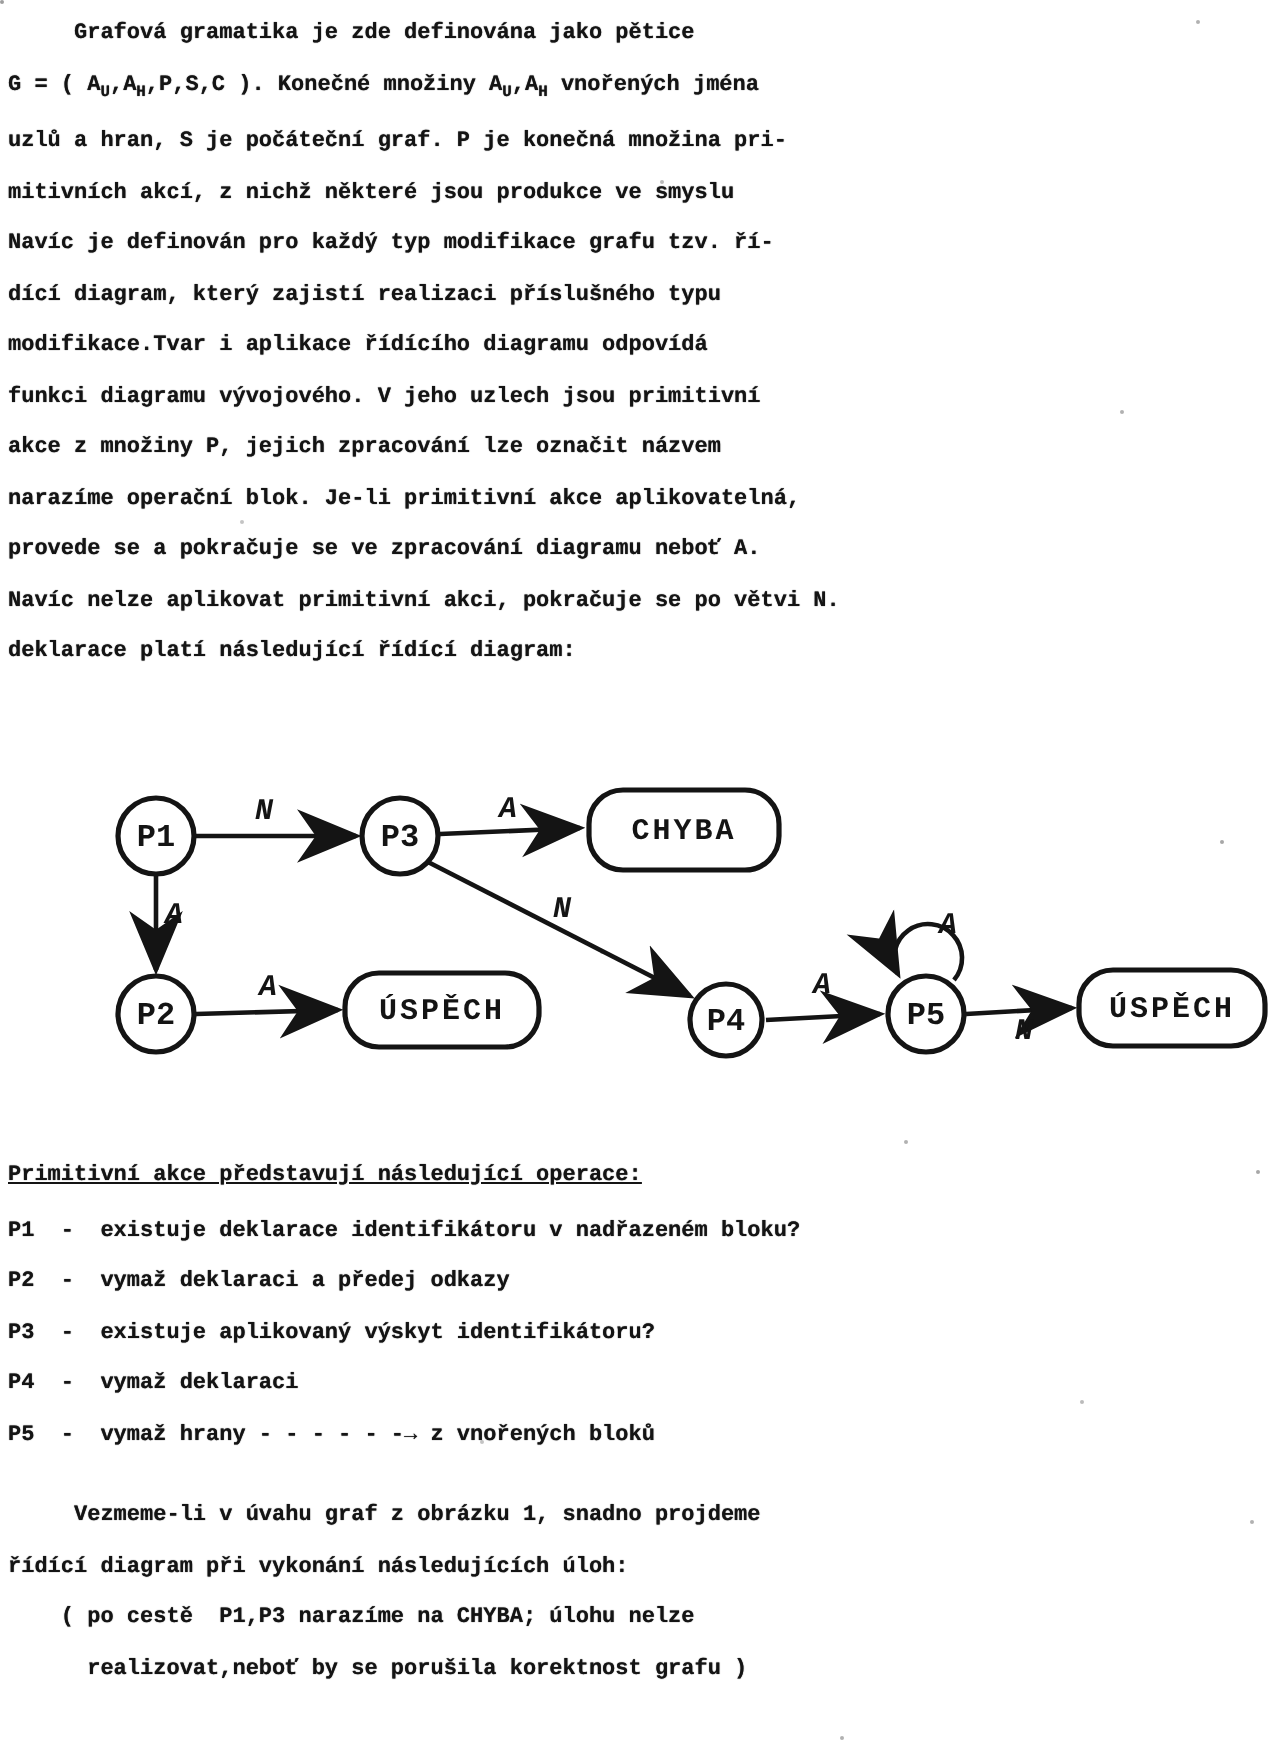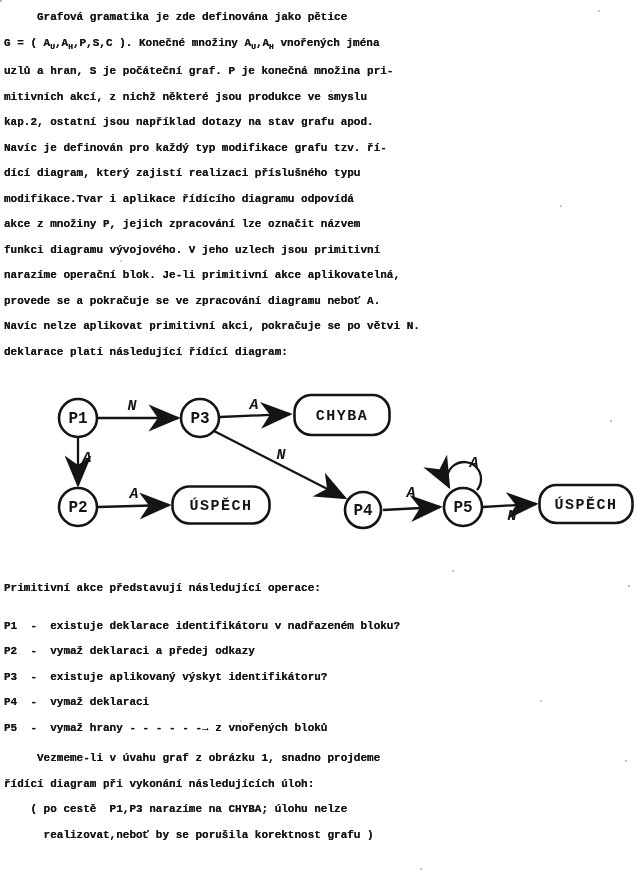--- a/index.html
+++ b/index.html
@@ -15,21 +15,21 @@
   .tline{
     white-space:pre;
     font-weight:bold;
     font-size:11px;
     line-height:25.5px;
     letter-spacing:0px;
     text-shadow:0 0 0.5px rgba(10,10,10,0.85);
   }
   #intro{position:absolute;top:5px;left:4px;right:2px;}
   #operations{position:absolute;top:576px;left:4px;right:2px;}
-  #operations .op-heading{margin-bottom:12px;}
+  #operations .op-heading{margin-bottom:2px;text-decoration:underline;}
   #closing{position:absolute;top:746px;left:4px;right:2px;}
   .sub{font-size:0.72em;vertical-align:-0.38em;}
   #diagram{position:absolute;top:383px;left:0px;}
   .edge{stroke:#141414;stroke-width:2.3px;}
   .node-shape{stroke:#141414;stroke-width:2.6px;fill:#ffffff;}
   .node-label{
     font-family:"Liberation Mono","DejaVu Sans Mono",monospace;
     font-weight:bold;font-size:16px;
     text-anchor:middle;dominant-baseline:central;fill:#141414;
   }
@@ -56,26 +56,25 @@
 <body>
 
 <div class="page">
   <div class="noise"></div>
 
   <div id="intro">
     <div class="tline">     Grafová gramatika je zde definována jako pětice</div>
     <div class="tline"><span>G = ( A</span><span class="sub">U</span><span>,A</span><span class="sub">H</span><span>,P,S,C ). Konečné množiny A</span><span class="sub">U</span><span>,A</span><span class="sub">H</span><span> vnořených jména</span></div>
     <div class="tline">uzlů a hran, S je počáteční graf. P je konečná množina pri-</div>
     <div class="tline">mitivních akcí, z nichž některé jsou produkce ve smyslu</div>
-    <div class="tline">kap.2, ostatní jsou například dotazy na stav grafu apod.</div>
     <div class="tline">Navíc je definován pro každý typ modifikace grafu tzv. ří-</div>
     <div class="tline">dící diagram, který zajistí realizaci příslušného typu</div>
     <div class="tline">modifikace.Tvar i aplikace řídícího diagramu odpovídá</div>
+    <div class="tline">funkci diagramu vývojového. V jeho uzlech jsou primitivní</div>
     <div class="tline">akce z množiny P, jejich zpracování lze označit názvem</div>
-    <div class="tline">funkci diagramu vývojového. V jeho uzlech jsou primitivní</div>
     <div class="tline">narazíme operační blok. Je-li primitivní akce aplikovatelná,</div>
     <div class="tline">provede se a pokračuje se ve zpracování diagramu neboť A.</div>
     <div class="tline">Navíc nelze aplikovat primitivní akci, pokračuje se po větvi N.</div>
     <div class="tline">deklarace platí následující řídící diagram:</div>
   </div>
 
   <svg id="diagram" width="638" height="178" viewBox="0 0 638 178">
       <defs>
         <marker id="arr" viewBox="0 0 12 10" refX="11" refY="5" markerWidth="14" markerHeight="12" orient="auto-start-reverse">
           <path d="M0,0 L12,5 L0,10 L3.5,5 Z" fill="#141414"></path>

